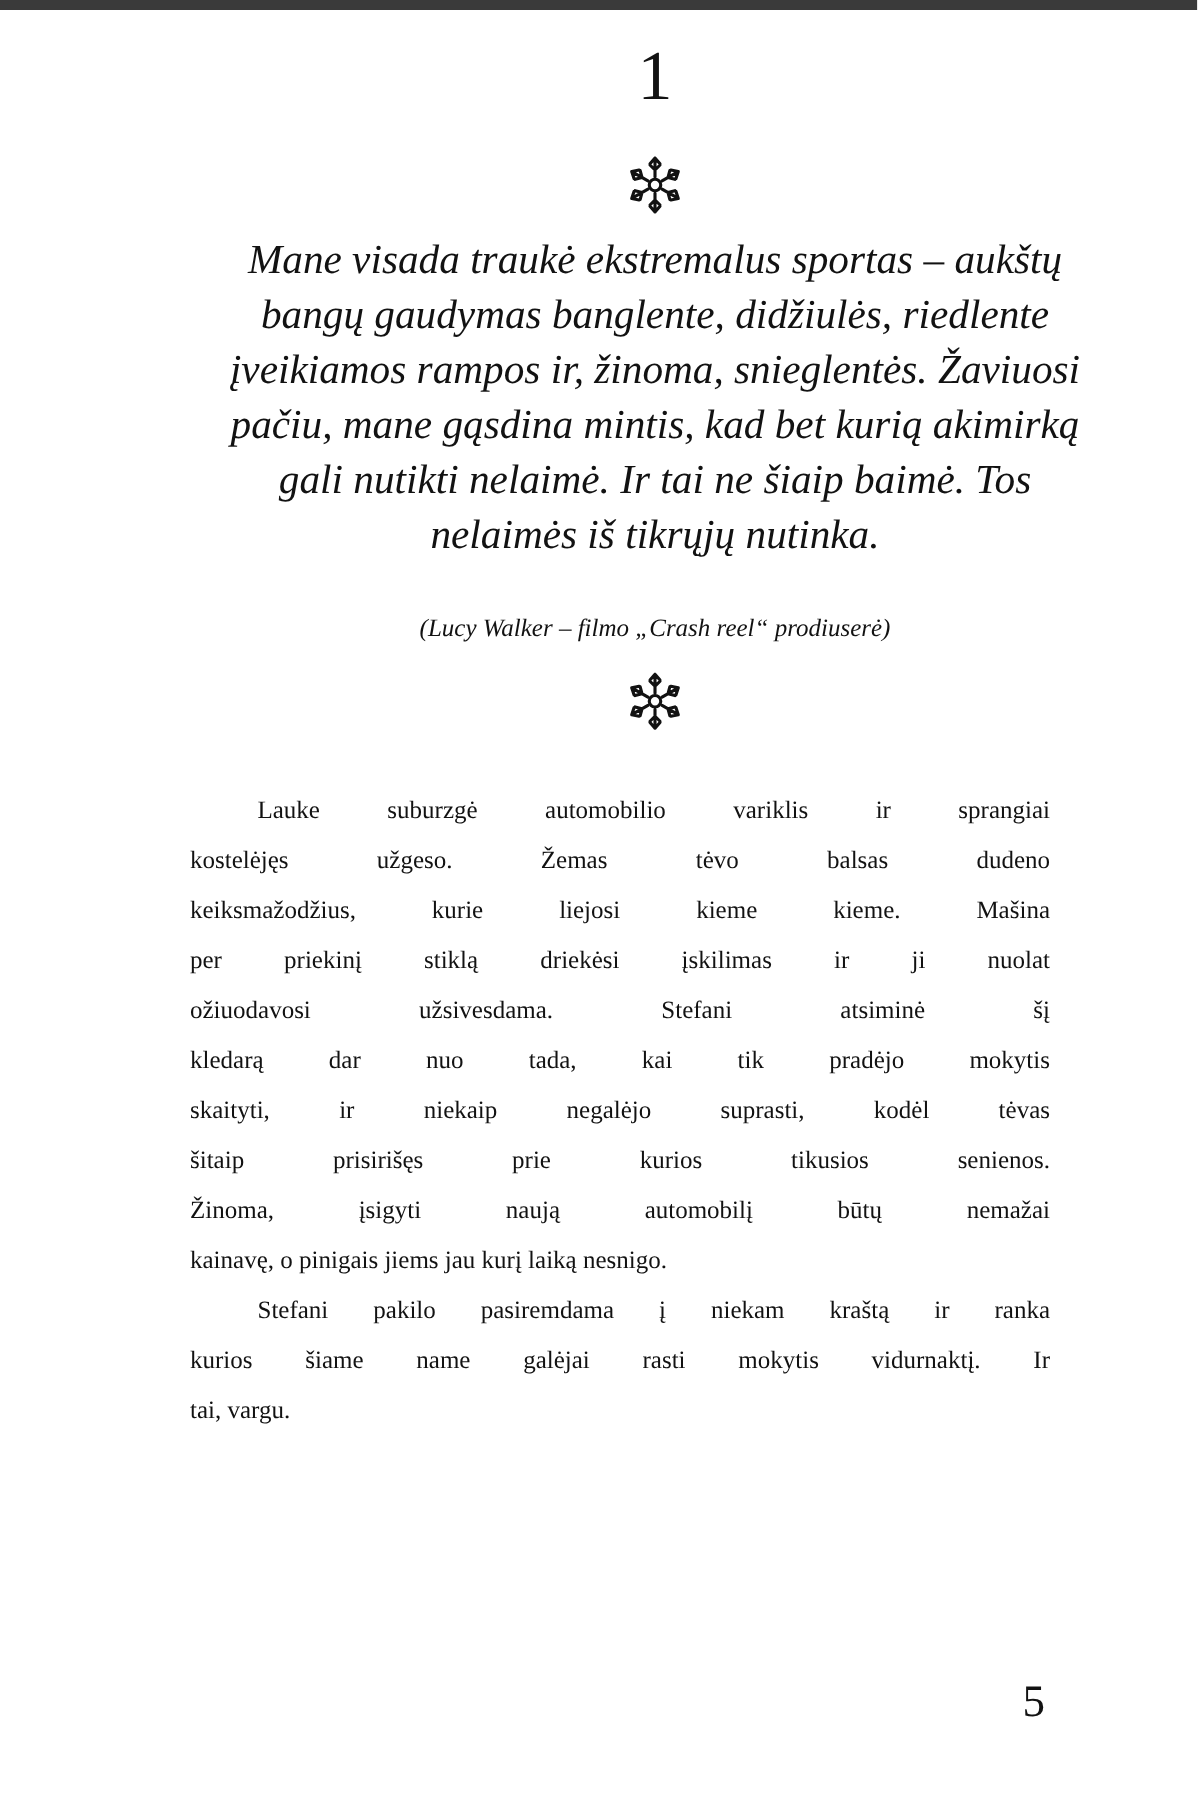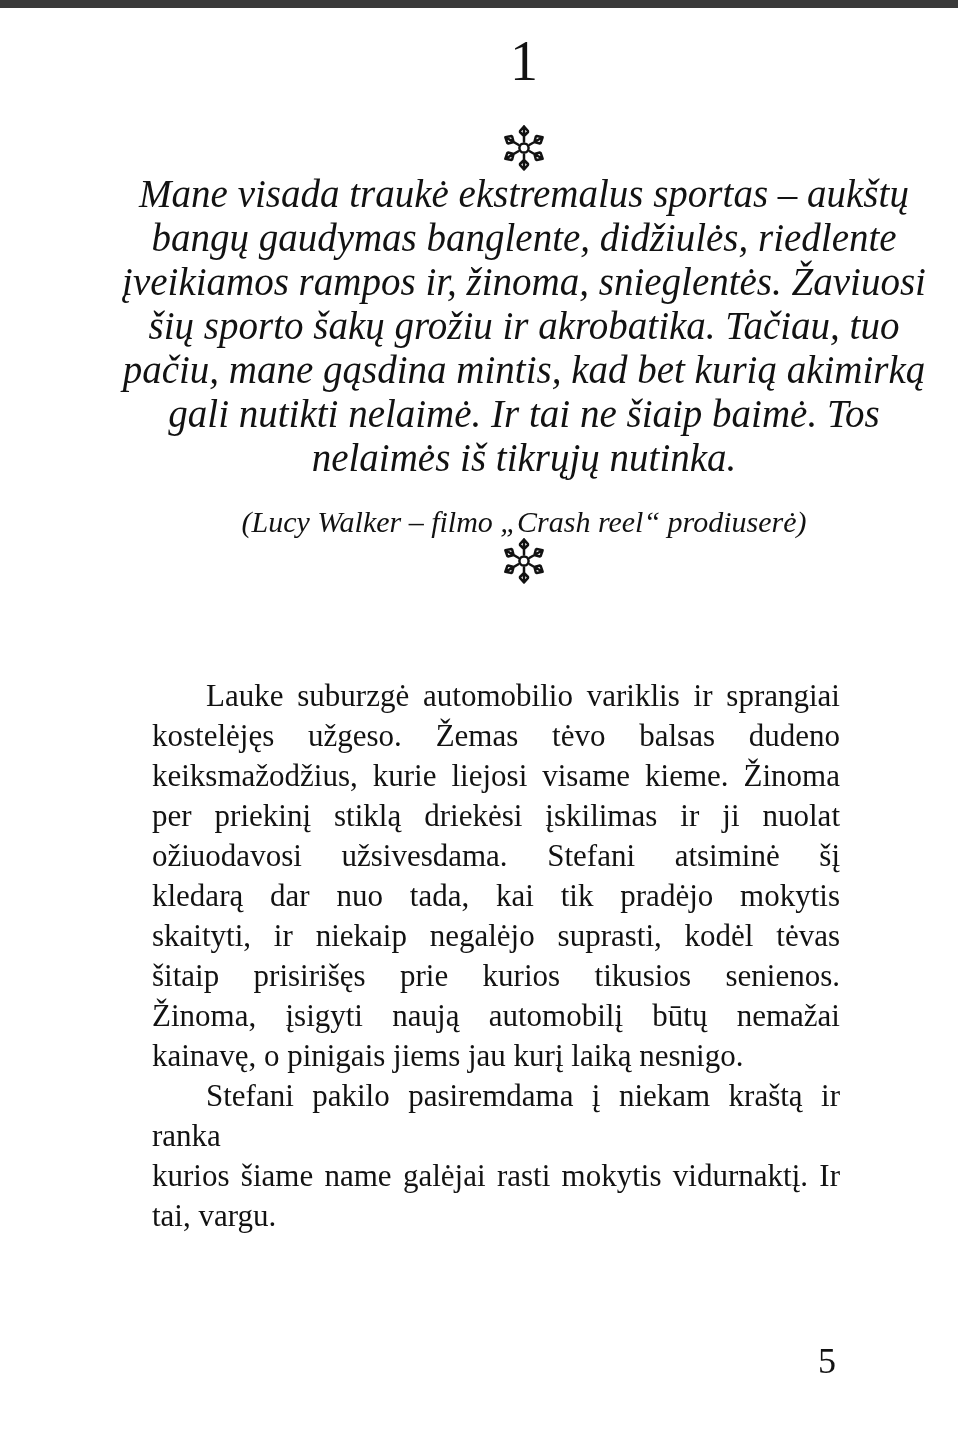--- a/index.html
+++ b/index.html
@@ -33,40 +33,40 @@
   .chapter-number {
     top: 33px;
     font-size: 56px;
     line-height: 56px;
     font-weight: 400;
   }
   .ornament-1 { top: 123px; }
   .ornament-2 { top: 536px; }
   .ornament svg { display: inline-block; }
   .epigraph {
-    top: 172px;
+    top: 186px;
     font-style: italic;
-    font-size: 39px;
+    font-size: 33px;
     line-height: 44px;
   }
   .ep-line { white-space: nowrap; }
   .attribution {
-    top: 500px;
+    top: 481px;
     font-style: italic;
-    font-size: 30px;
+    font-size: 20px;
     line-height: 44px;
     white-space: nowrap;
   }
   
   .body-text {
     position: absolute;
     left: 152px;
-    top: 676px;
+    top: 628px;
     width: 688px;
-    font-size: 31px;
+    font-size: 20px;
     line-height: 40px;
   }
   .body-line {
     text-align: justify;
     text-align-last: justify;
     white-space: normal;
   }
   .body-line.first { text-indent: 54px; }
   .body-line.last { text-align-last: left; }
   .page-number {
@@ -109,21 +109,20 @@
       <g transform="rotate(300 24 24)">
           <path d="M24 17.5 L24 2.5 M24 2.5 L20 7 M24 2.5 L28 7 M24 12 L20 8 M24 12 L28 8"></path>
         </g>
     </svg>
   </div>
 
   <div class="center-col epigraph">
       <div class="ep-line">Mane visada traukė ekstremalus sportas – aukštų</div>
       <div class="ep-line">bangų gaudymas banglente, didžiulės, riedlente</div>
       <div class="ep-line">įveikiamos rampos ir, žinoma, snieglentės. Žaviuosi</div>
-      <div class="ep-line">šių sporto šakų grožiu ir akrobatika. Tačiau, tuo</div>
       <div class="ep-line">pačiu, mane gąsdina mintis, kad bet kurią akimirką</div>
       <div class="ep-line">gali nutikti nelaimė. Ir tai ne šiaip baimė. Tos</div>
       <div class="ep-line">nelaimės iš tikrųjų nutinka.</div>
     </div>
 
   <div class="center-col attribution">(Lucy Walker – filmo „Crash reel“ prodiuserė)</div>
 
   <div class="center-col ornament ornament-2">
     <svg width="48" height="50" viewBox="0 0 48 48" fill="none" stroke="#121212" stroke-width="2.5" stroke-linecap="round">
       <circle cx="24" cy="24" r="4.6"></circle>
@@ -144,21 +143,21 @@
         </g>
       <g transform="rotate(300 24 24)">
           <path d="M24 17.5 L24 2.5 M24 2.5 L20 7 M24 2.5 L28 7 M24 12 L20 8 M24 12 L28 8"></path>
         </g>
     </svg>
   </div>
 
   <div class="body-text">
       <div class="body-line first">Lauke suburzgė automobilio variklis ir sprangiai</div>
       <div class="body-line">kostelėjęs užgeso. Žemas tėvo balsas dudeno</div>
-      <div class="body-line">keiksmažodžius, kurie liejosi visame kieme. Žinoma</div>
+      <div class="body-line">keiksmažodžius, kurie liejosi kieme kieme. Mašina</div>
       <div class="body-line">per priekinį stiklą driekėsi įskilimas ir ji nuolat</div>
       <div class="body-line">ožiuodavosi užsivesdama. Stefani atsiminė šį</div>
       <div class="body-line">kledarą dar nuo tada, kai tik pradėjo mokytis</div>
       <div class="body-line">skaityti, ir niekaip negalėjo suprasti, kodėl tėvas</div>
       <div class="body-line">šitaip prisirišęs prie kurios tikusios senienos.</div>
       <div class="body-line">Žinoma, įsigyti naują automobilį būtų nemažai</div>
       <div class="body-line last">kainavę, o pinigais jiems jau kurį laiką nesnigo.</div>
       <div class="body-line first">Stefani pakilo pasiremdama į niekam kraštą ir ranka</div>
       <div class="body-line">kurios šiame name galėjai rasti mokytis vidurnaktį. Ir</div>
       <div class="body-line last">tai, vargu.</div>

